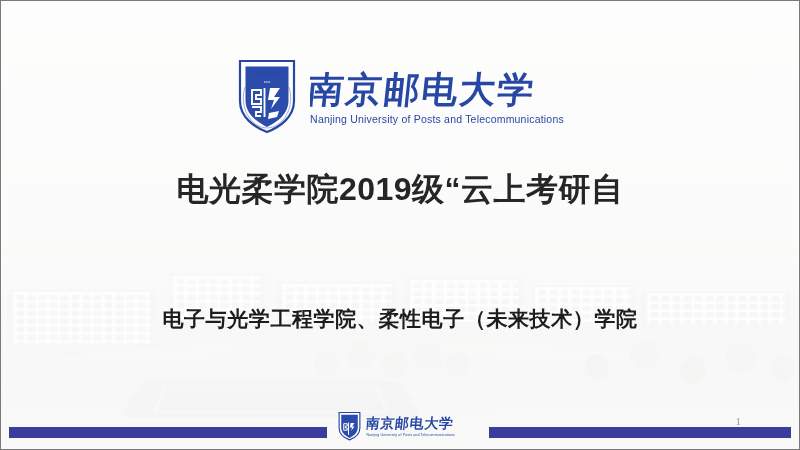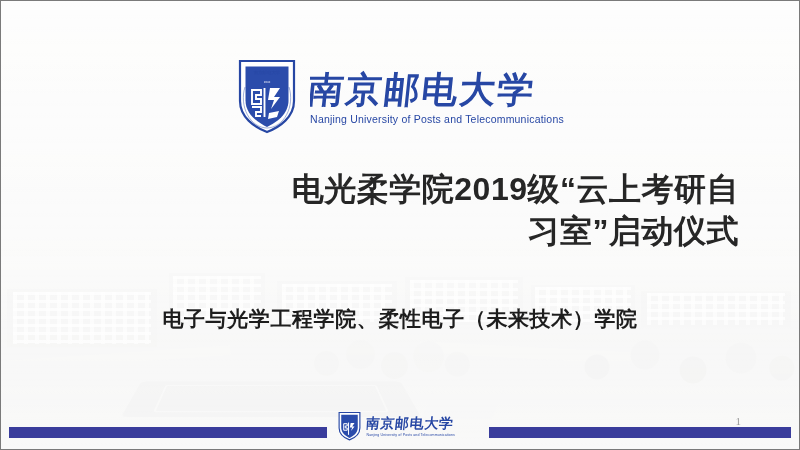--- a/index.html
+++ b/index.html
@@ -131,21 +131,20 @@
     text-align: center;
   }
   .slide-title {
     margin: 0;
     font-size: 32px;
     line-height: 1.30;
     font-weight: bold;
     color: #262626;
     letter-spacing: .5px;
     font-family: "Liberation Sans", "DejaVu Sans", sans-serif;
-    text-align: right;
   }
   .subtitle {
     position: absolute;
     left: 40px; right: 40px;
     top: 305px;
     z-index: 3;
     text-align: center;
     margin: 0;
     font-size: 21px;
     line-height: 1.3;
@@ -251,21 +250,20 @@
       <svg class="logo-cn" width="248" height="44" viewBox="0 0 248 44">
         <text x="0" y="34" font-size="36" fill="#2747a4" font-weight="bold" font-family="DejaVu Sans, sans-serif" letter-spacing="2" transform="skewX(-6)">南京邮电大学</text>
       </svg>
       <span class="logo-en">Nanjing University of Posts and Telecommunications</span>
     </div>
   </div>
 
   <div class="title-block">
     <h1 class="slide-title">
       <span>电光柔学院2019级“云上考研自</span><br>
-      <span>习室”启动仪式</span>
     </h1>
   </div>
 
   <p class="subtitle">电子与光学工程学院、柔性电子（未来技术）学院</p>
 
   <div class="footer">
     <div class="bar bar-left"></div>
     <div class="bar bar-right"></div>
 
     <div class="footer-logo">

